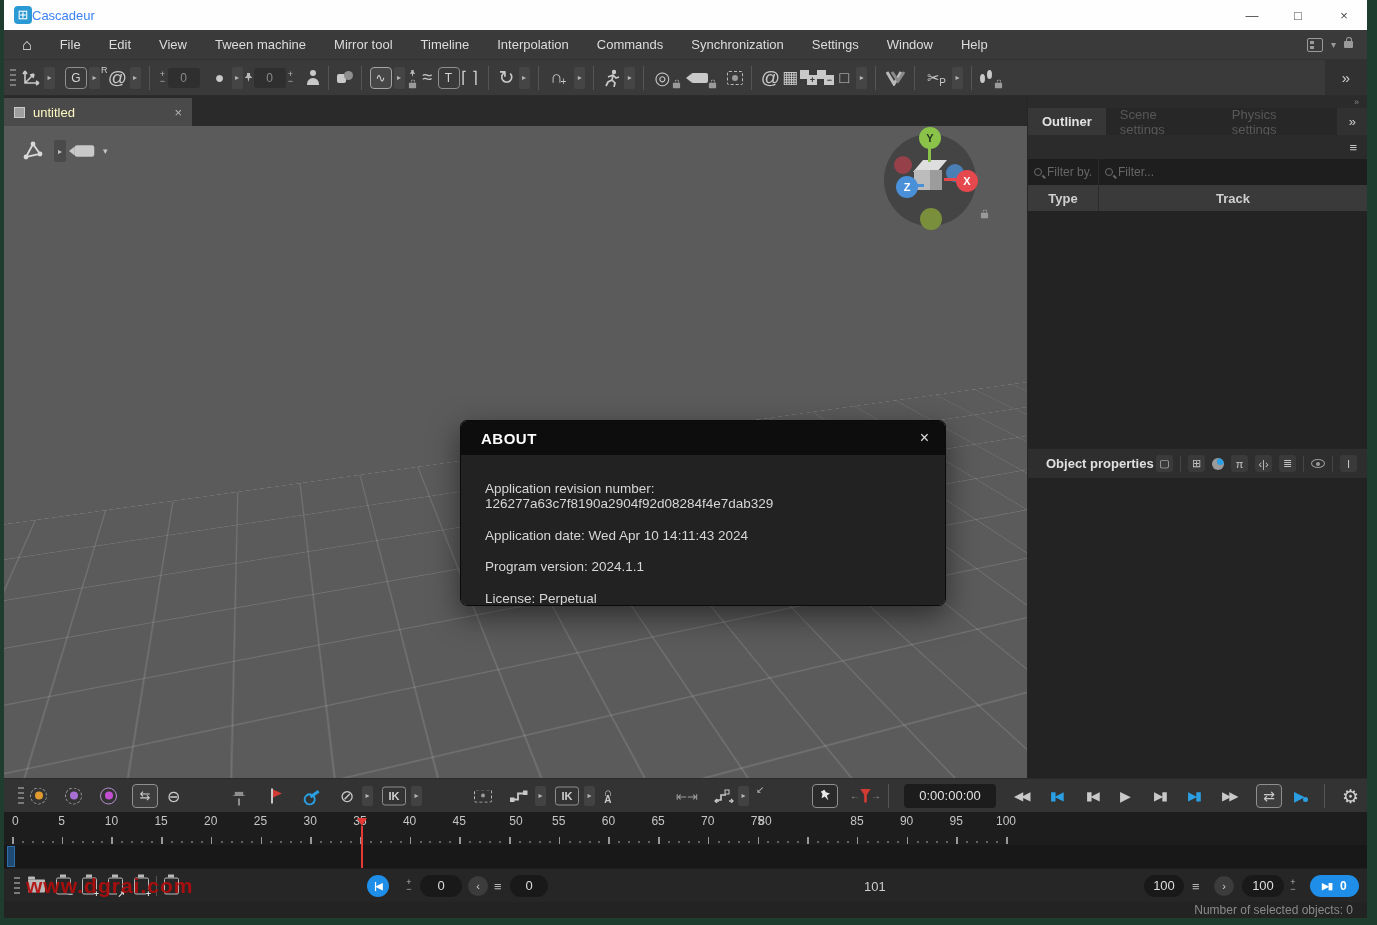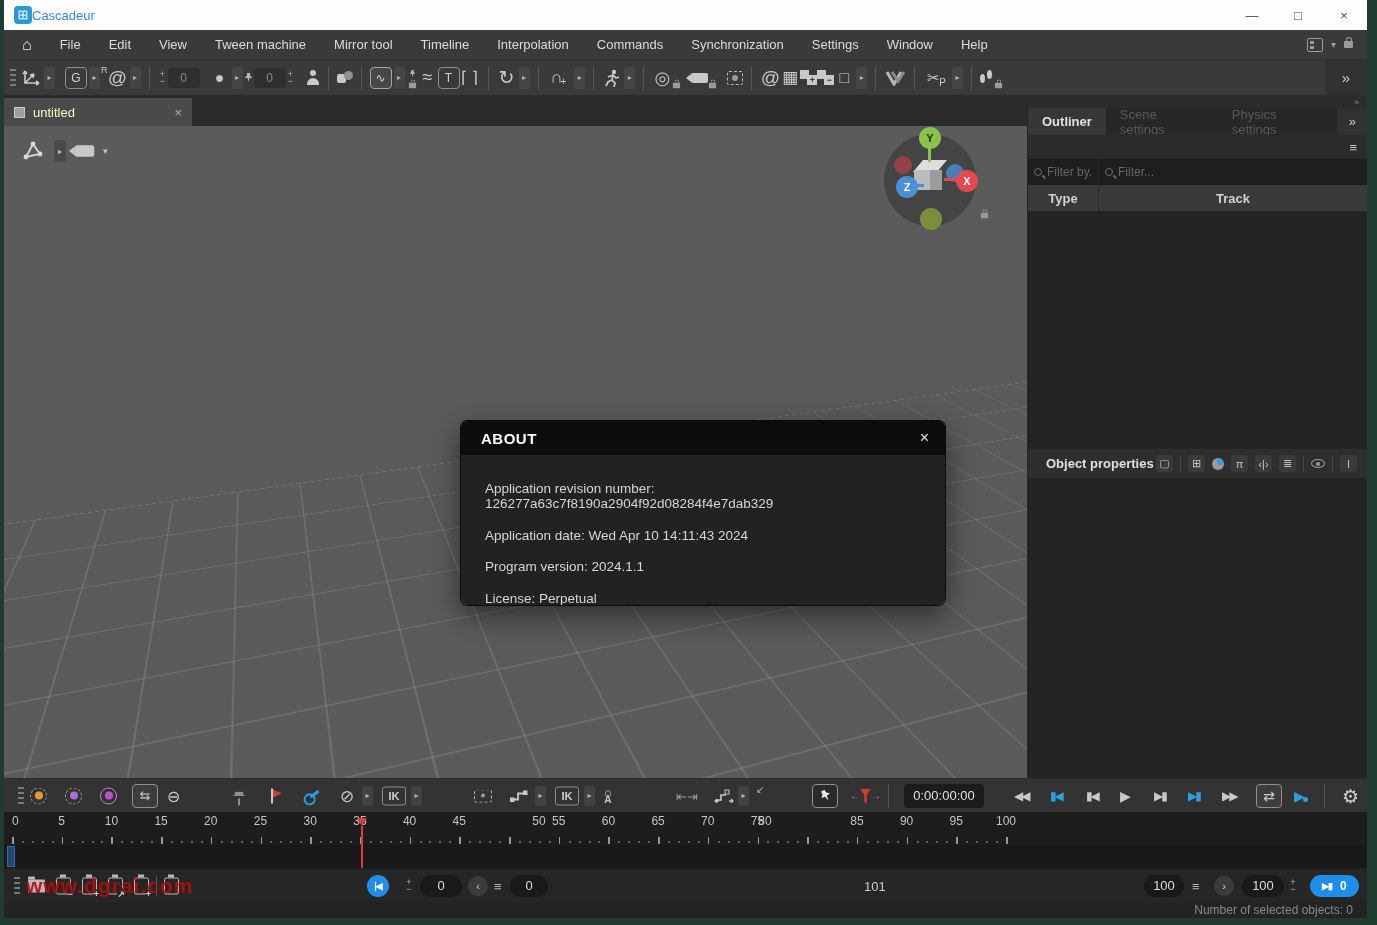--- a/index.html
+++ b/index.html
@@ -134,21 +134,21 @@
   .pb-drop { width:11px; height:20px; background:#424242; border-radius:2px; color:#b5b5b5; font-size:8px; display:flex; align-items:center; justify-content:center; }
   .flag { position:relative; width:13px; height:15px; display:inline-block; }
   .flag::before { content:""; position:absolute; left:1px; top:0; width:2px; height:15px; background:#c9c9c9; }
   .flag::after { content:""; position:absolute; left:3px; top:1px; border-left:9px solid #d23b34; border-top:4px solid transparent; border-bottom:4px solid transparent; }
   .key { width:18px; height:10px; position:relative; display:inline-block; transform:rotate(-35deg); }
   .key::before { content:""; position:absolute; left:0; top:1px; width:8px; height:8px; border:2.5px solid #2b9fe3; border-radius:50%; }
   .key::after { content:""; position:absolute; left:8px; top:4px; width:10px; height:2.5px; background:#2b9fe3; }
   .boxsel { width:18px; height:13px; border:1.5px dashed #b9b9b9; border-radius:2px; position:relative; }
   .boxsel::after { content:""; position:absolute; left:6px; top:3.5px; width:4px; height:4px; border-radius:50%; background:#9a9a9a; }
   .funnel { width:11px; height:14px; background:#d23b34; clip-path:polygon(0 0,100% 0,62% 45%,62% 100%,38% 100%,38% 45%); display:inline-block; }
-  .timecode { width:80px; height:24px; background:#1c1c1c; border-radius:4px; color:#e0e0e0; font-size:13px; display:flex; align-items:center; justify-content:center; }
+  .timecode { width:92px; height:24px; background:#1c1c1c; border-radius:4px; color:#e0e0e0; font-size:13px; display:flex; align-items:center; justify-content:center; }
   .tbtn { font-size:12px; letter-spacing:-2px; }
   .blue { color:#2b9fe3 !important; }
   .gear { color:#d0d0d0; font-size:19px; }
   .kdot { width:5px; height:5px; border-radius:50%; background:#2b9fe3; position:relative; top:4px; left:-2px; }
 
   
   .timeline-wrap { position:relative; flex:0 0 auto; }
   .trackshead { height:33px; display:flex; }
   .th-left { width:351px; background:#282828; display:flex; align-items:center; border-bottom:1px solid #222; }
   .th-label { color:#cccccc; font-size:13px; font-weight:bold; margin-left:165px; }
@@ -615,21 +615,21 @@
           <div class="rdot" style="left: 415.54px;"></div>
           <div class="rdot" style="left: 425.48px;"></div>
           <div class="rdot" style="left: 435.42px;"></div>
           <div class="rdot" style="left: 445.36px;"></div>
           <div class="rlabel" style="left: 455.3px;">45</div>
           <div class="rtick" style="left: 455.3px;"></div>
           <div class="rdot" style="left: 465.24px;"></div>
           <div class="rdot" style="left: 475.18px;"></div>
           <div class="rdot" style="left: 485.12px;"></div>
           <div class="rdot" style="left: 495.06px;"></div>
-          <div class="rlabel" style="left: 535px;">50</div>
+          <div class="rlabel" style="left: 512px;">50</div>
           <div class="rtick" style="left: 505px;"></div>
           <div class="rdot" style="left: 514.94px;"></div>
           <div class="rdot" style="left: 524.88px;"></div>
           <div class="rdot" style="left: 534.82px;"></div>
           <div class="rdot" style="left: 544.76px;"></div>
           <div class="rlabel" style="left: 554.7px;">55</div>
           <div class="rtick" style="left: 554.7px;"></div>
           <div class="rdot" style="left: 564.64px;"></div>
           <div class="rdot" style="left: 574.58px;"></div>
           <div class="rdot" style="left: 584.52px;"></div>

